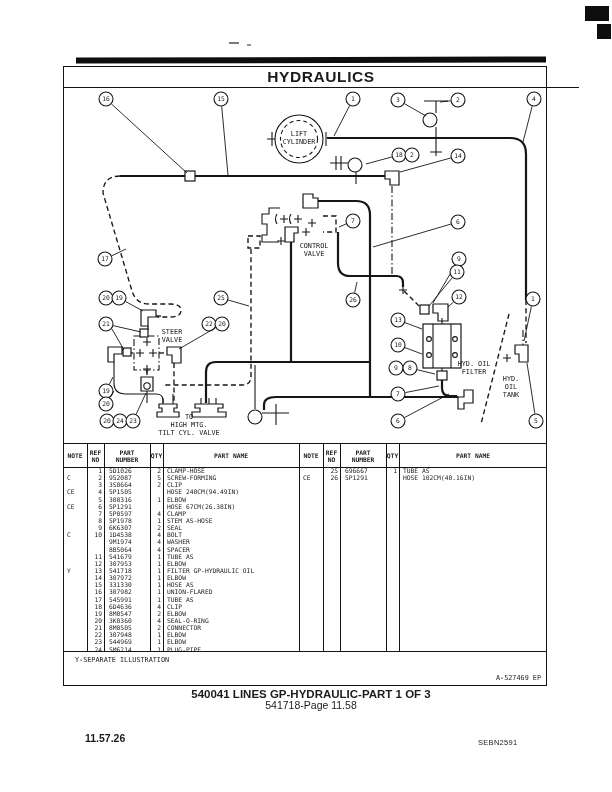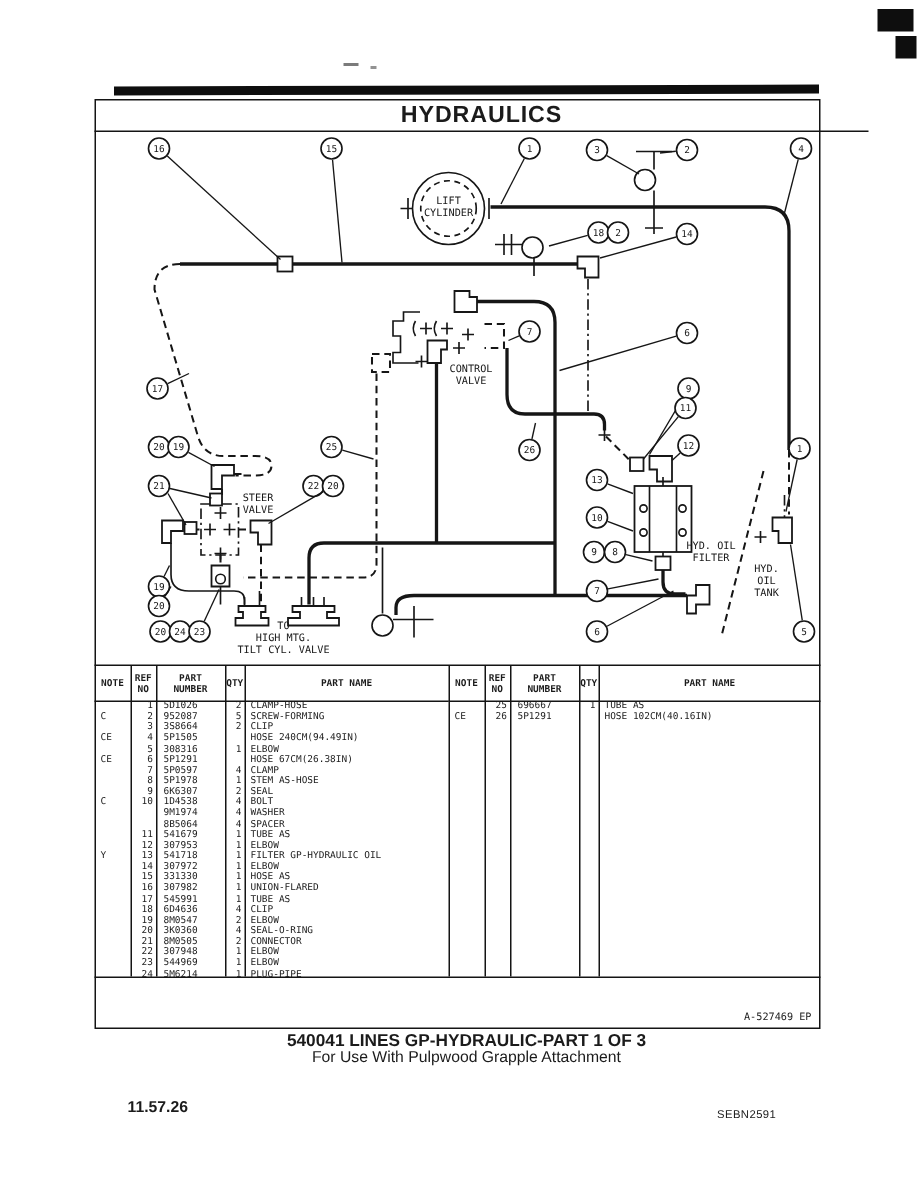--- a/index.html
+++ b/index.html
@@ -533,23 +533,24 @@
             <div class="c ref" style="width: 17px;">26</div>
             <div class="c part" style="width: 46px;">5P1291</div>
             <div class="c qty" style="width: 13px;"></div>
             <div class="c name" style="width: auto; flex: 1 1 0%;">HOSE 102CM(40.16IN)</div>
           </div>
         </div>
       </div>
     </div>
 
   <div class="abs foot">
+    <div>Y-SEPARATE ILLUSTRATION</div>
     <div class="refcode">A-527469 EP</div>
   </div>
 
   <div class="abs caps">
     <div class="b1">540041 LINES GP-HYDRAULIC-PART 1 OF 3</div>
-    <div>For Use With Pulpwood Grapple Attachment</div>
+    <div>541718-Page 11.58</div>
   </div>
   <div class="abs pagecode">11.57.26</div>
   <div class="abs doccode">SEBN2591</div>
 
 </div>
 
 </body></html>

